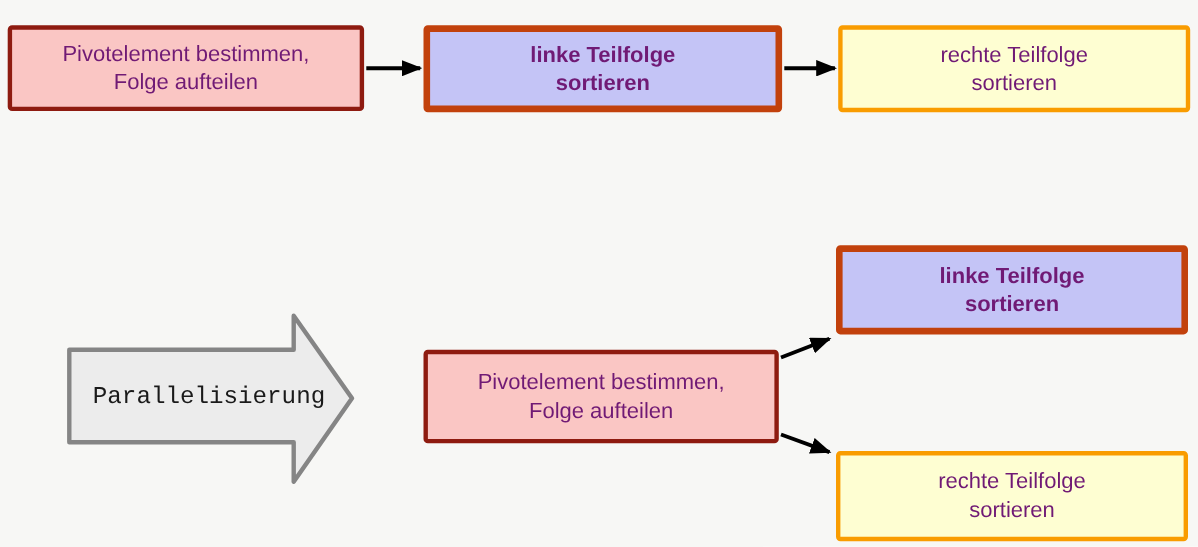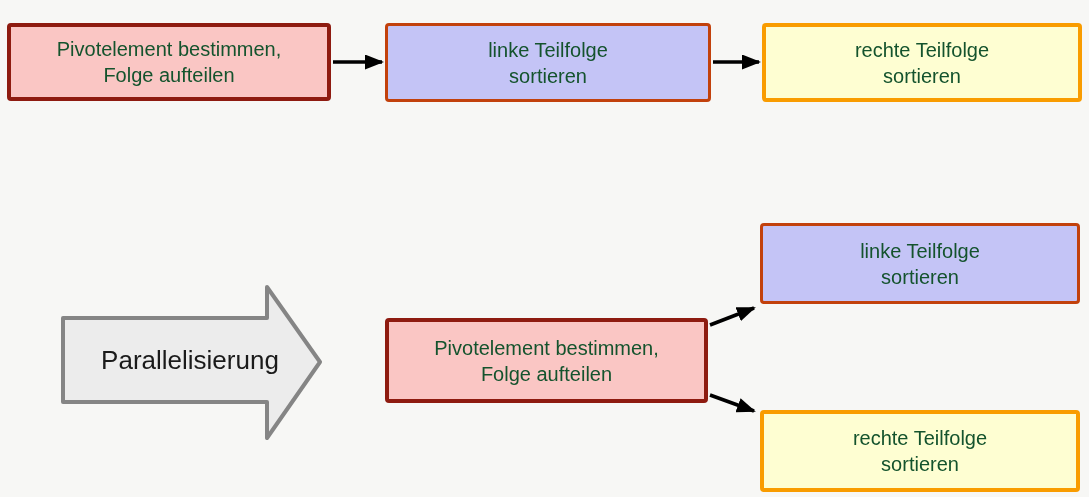--- a/index.html
+++ b/index.html
@@ -25,31 +25,32 @@
   .node {
     position: absolute;
     box-sizing: border-box;
     display: flex;
     flex-direction: column;
     align-items: center;
     justify-content: center;
     text-align: center;
     font-size: 20px;
     line-height: 26px;
-    color: #14532d;
+    color: #701a75;
     border-radius: 4px;
   }
   .node span { display: block; }
   .node.pivot {
     background: #fac6c4;
     border: 4px solid #8e1b10;
   }
   .node.left-part {
     background: #c4c4f6;
-    border: 3px solid #c2410c;
+    border: 6px solid #c2410c;
+    font-weight: bold;
   }
   .node.right-part {
     background: #fefed2;
     border: 4px solid #f99c00;
     text-align: right;
   }
   
   .seq-pivot  { left: 7px;   top: 23px;  width: 324px; height: 78px; }
   .seq-left   { left: 385px; top: 23px;  width: 326px; height: 79px; }
   .seq-right  { left: 762px; top: 23px;  width: 320px; height: 79px; }
@@ -59,22 +60,23 @@
   .par-right  { left: 760px; top: 410px; width: 320px; height: 82px; }
   .transform-label {
     position: absolute;
     left: 75px;
     top: 318px;
     width: 230px;
     height: 84px;
     display: flex;
     align-items: center;
     justify-content: center;
-    font-size: 26px;
+    font-size: 22px;
     color: #1a1a1a;
+    font-family: Liberation Mono, monospace;
   }
 </style>
 </head>
 <body>
 
 <div class="canvas">
 
   <svg class="connector-layer" viewBox="0 0 1089 497" xmlns="http://www.w3.org/2000/svg">
     <defs>
       <marker id="ah" markerUnits="userSpaceOnUse" markerWidth="19" markerHeight="15" refX="17" refY="7.5" orient="auto">

